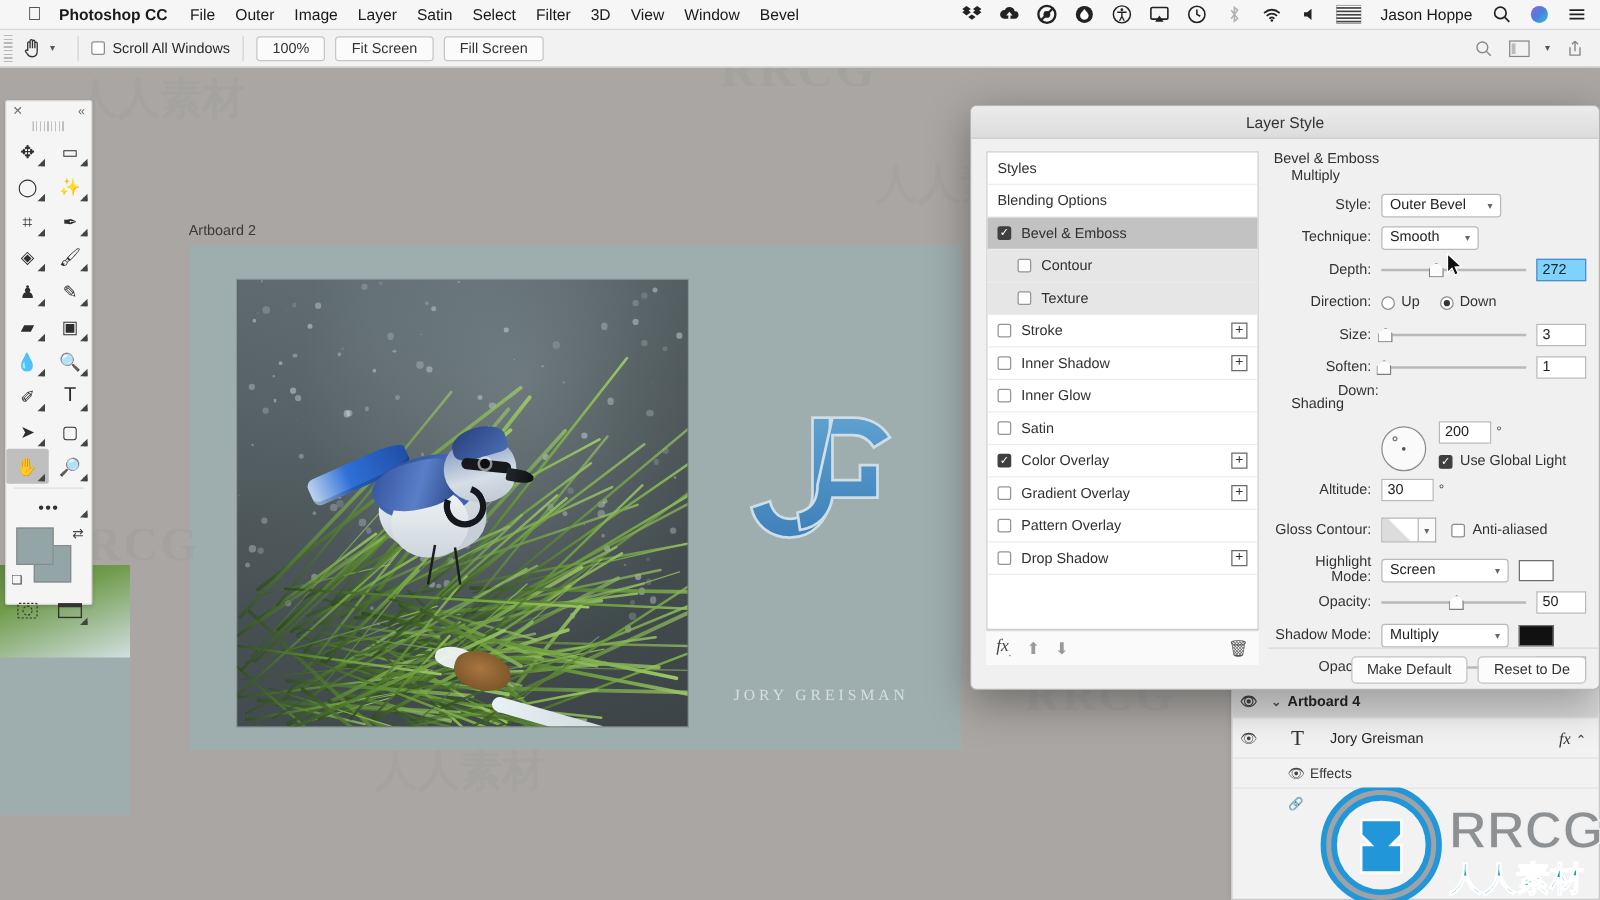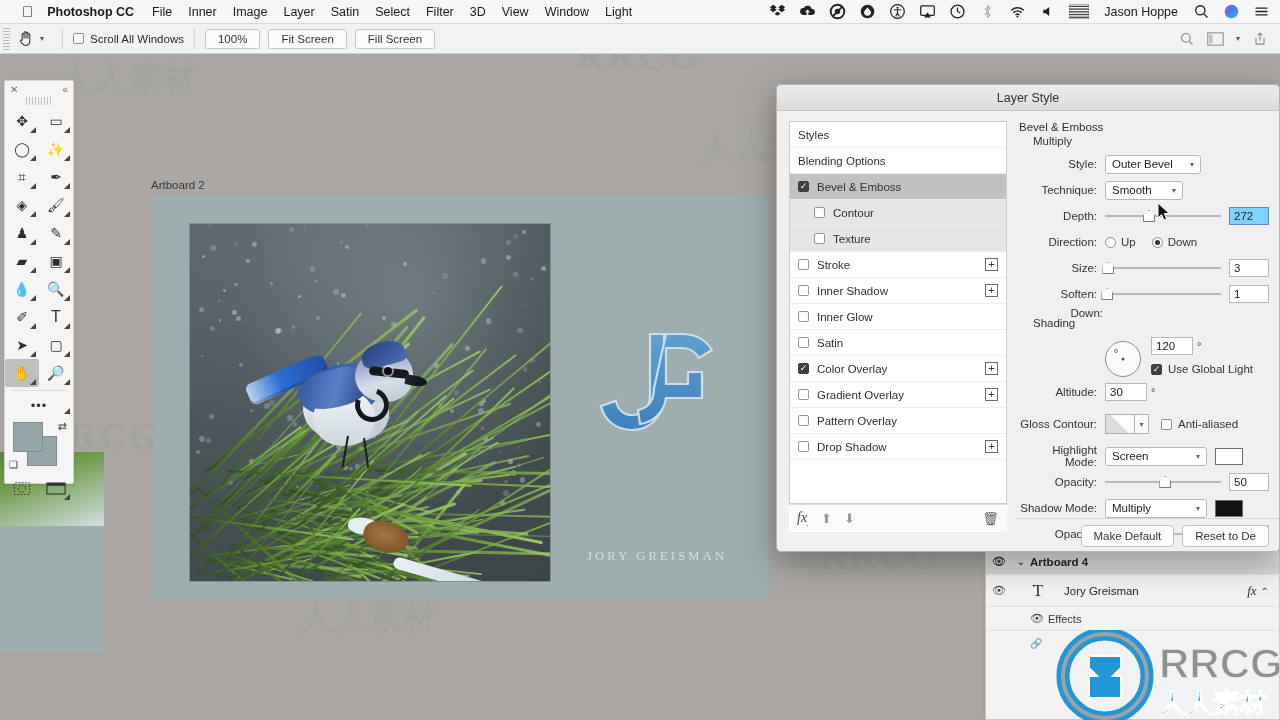--- a/index.html
+++ b/index.html
@@ -211,30 +211,30 @@
   .wmcn { position:absolute; font-family:"DejaVu Sans", sans-serif; font-weight:bold;
           color:rgba(150,150,150,.17); z-index:12; pointer-events:none;}
 </style>
 </head>
 <body>
 
 <div id="menubar">
   <span class="apple"></span>
   <span class="appname">Photoshop CC</span>
   <span class="mi">File</span>
-  <span class="mi">Inner</span>
+  <span class="mi">Outer</span>
   <span class="mi">Image</span>
   <span class="mi">Layer</span>
   <span class="mi">Satin</span>
   <span class="mi">Select</span>
   <span class="mi">Filter</span>
   <span class="mi">3D</span>
   <span class="mi">View</span>
   <span class="mi">Window</span>
-  <span class="mi">Light</span>
+  <span class="mi">Bevel</span>
   <span class="spacer"></span>
   <span class="tray">
     <svg class="ic" viewBox="0 0 20 20">
         <g fill="#222">
           <path d="M5 2 1 5l4 3 4-3z"></path>
           <path d="M15 2l4 3-4 3-4-3z"></path>
           <path d="M5 11L1 8l4-3 4 3z"></path>
           <path d="M15 11l4-3-4-3-4 3z"></path>
           <path d="M6.5 12.5L10 15l3.5-2.5L10 10z"></path>
         </g>
@@ -925,21 +925,21 @@
       </div>
 
       <div style="display:flex;align-items:flex-start;">
         <div style="width:86px"></div>
         <div class="angledial" style="margin-top:6px">
           <div class="dot"></div>
             <div class="hnd"></div>
         </div>
         <div style="margin-left:10px;">
           <div style="display:flex;align-items:center;margin-top:2px;">
-            <div class="numfld" style="width:42px">120</div>
+            <div class="numfld" style="width:42px">200</div>
             <span class="deg">°</span>
           </div>
           <label style="display:flex;align-items:center;margin-top:8px;font-size:11.5px;color:#333">
             <span class="cb-g" style="width:11px;height:11px;border:1px solid #3f3f3f;background:#3f3f3f;border-radius:2px;margin-right:6px;display:inline-flex;align-items:center;justify-content:center;color:#fff;font-size:9px">✓</span>
             <span>Use Global Light</span>
           </label>
         </div>
       </div>
       <div style="position:absolute;left:10px;top:196px;width:78px;text-align:right;font-size:11.5px;color:#333">Down:</div>
 

